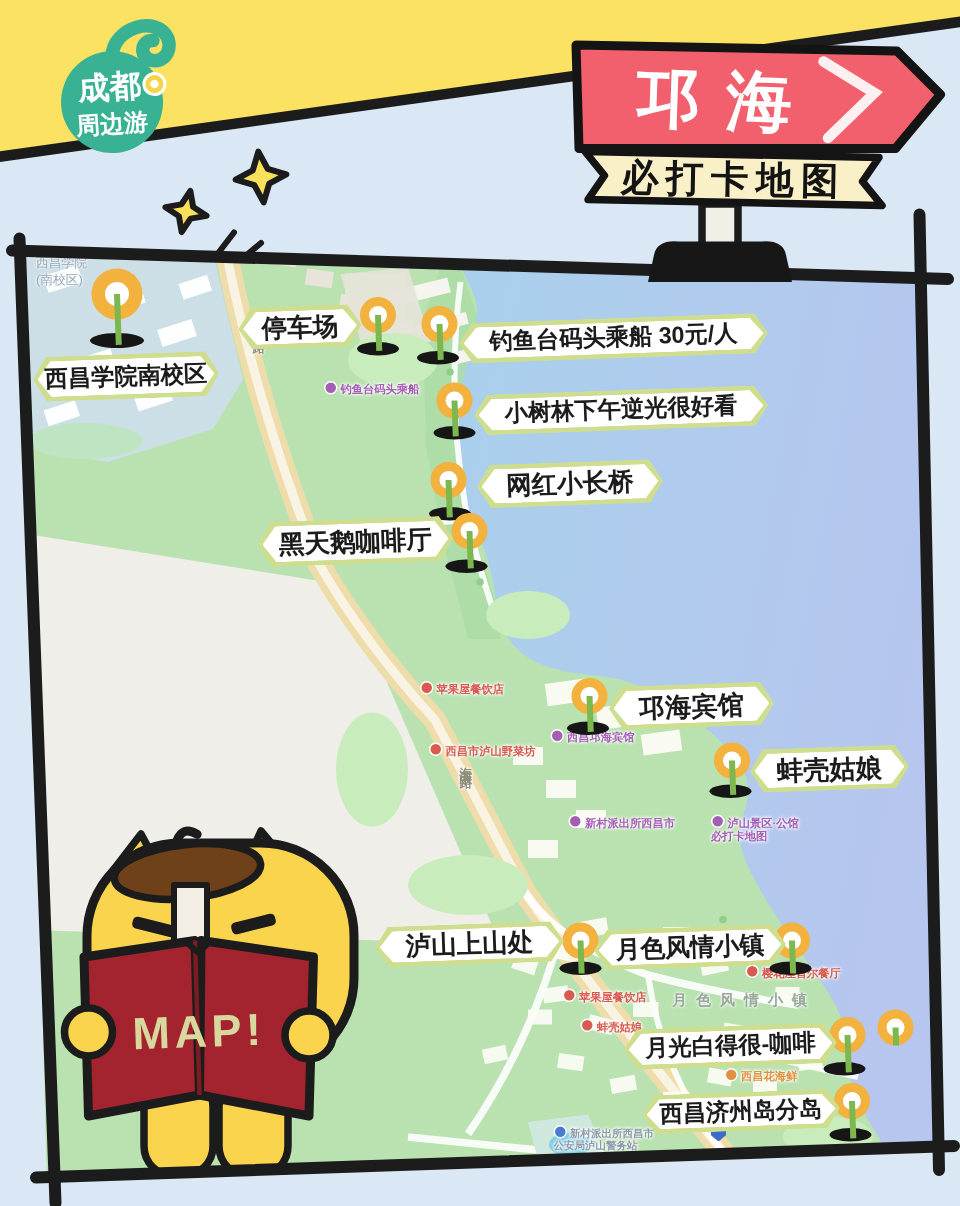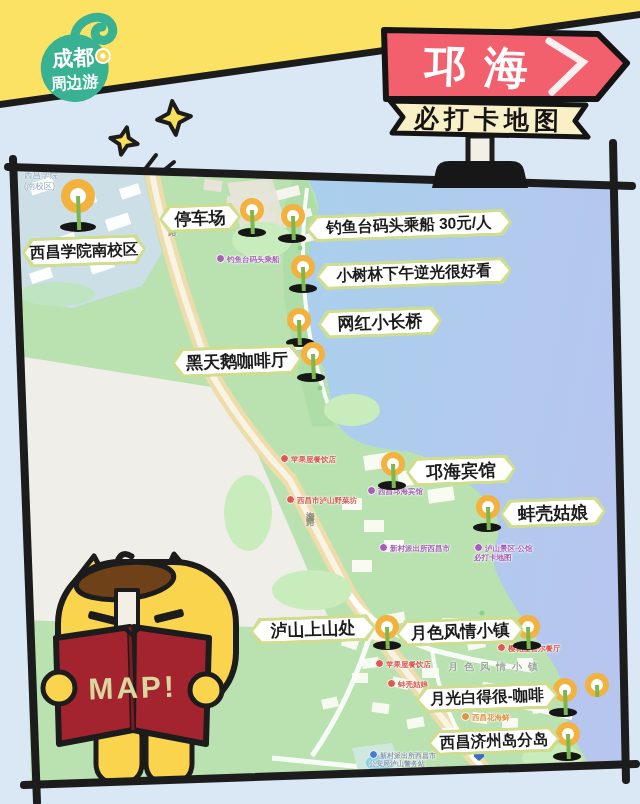--- a/index.html
+++ b/index.html
@@ -189,21 +189,21 @@
     <span class="poi purple" style="left:204px;top:96px"><i class="dot"></i><span>钓鱼台码头乘船</span></span>
     <span class="poi red" style="left:268px;top:296px"><i class="dot"></i><span>苹果屋餐饮店</span></span>
     <span class="poi red" style="left:274px;top:337px"><i class="dot"></i><span>西昌市泸山野菜坊</span></span>
     <span class="poi purple" style="left:355px;top:328px"><i class="dot"></i><span>西昌邛海宾馆</span></span>
     <span class="poi purple" style="left:367px;top:385px"><i class="dot"></i><span>新村派出所西昌市</span></span>
     <span class="poi purple" style="left:462px;top:385px"><i class="dot"></i><span>泸山景区·公馆</span><br><span>必打卡地图</span></span>
     <span class="poi red" style="left:363px;top:501px"><i class="dot"></i><span>苹果屋餐饮店</span></span>
     <span class="poi red" style="left:375px;top:521px"><i class="dot"></i><span>蚌壳姑娘</span></span>
     <span class="poi red" style="left:485px;top:485px"><i class="dot"></i><span>樱花屋首尔餐厅</span></span>
     <span class="poi red" style="left:413px;top:540px"><i class="dot"></i><span>花海小吃</span></span>
-    <span class="poi orange" style="left:449px;top:554px"><i class="dot"></i><span>西昌花海鲜</span></span>
+    <span class="poi orange" style="left:471px;top:554px"><i class="dot"></i><span>西昌花海鲜</span></span>
     <span class="poi greyp" style="left:357px;top:592px;font-size:7px"><i class="dot"></i><span>新村派出所西昌市</span><br><span>公安局泸山警务站</span></span>
     <span class="shield" style="left:462px;top:592px"></span>
     <span class="village-label" style="left:436px;top:502px">月色风情小镇</span>
     <span class="campus-label" style="left:12px;top:12px"><span>西昌学院</span><br><span>(南校区)</span></span>
     <span class="vroad" style="left:155px;top:60px">中路</span>
     <span class="vroad" style="left:293px;top:346px">海滨中路</span>
 
     <div class="psh bigsh" style="left:48px;top:64px"></div>
     <div class="psh" style="left:226px;top:70px"></div>
     <div class="psh" style="left:266px;top:76px"></div>

